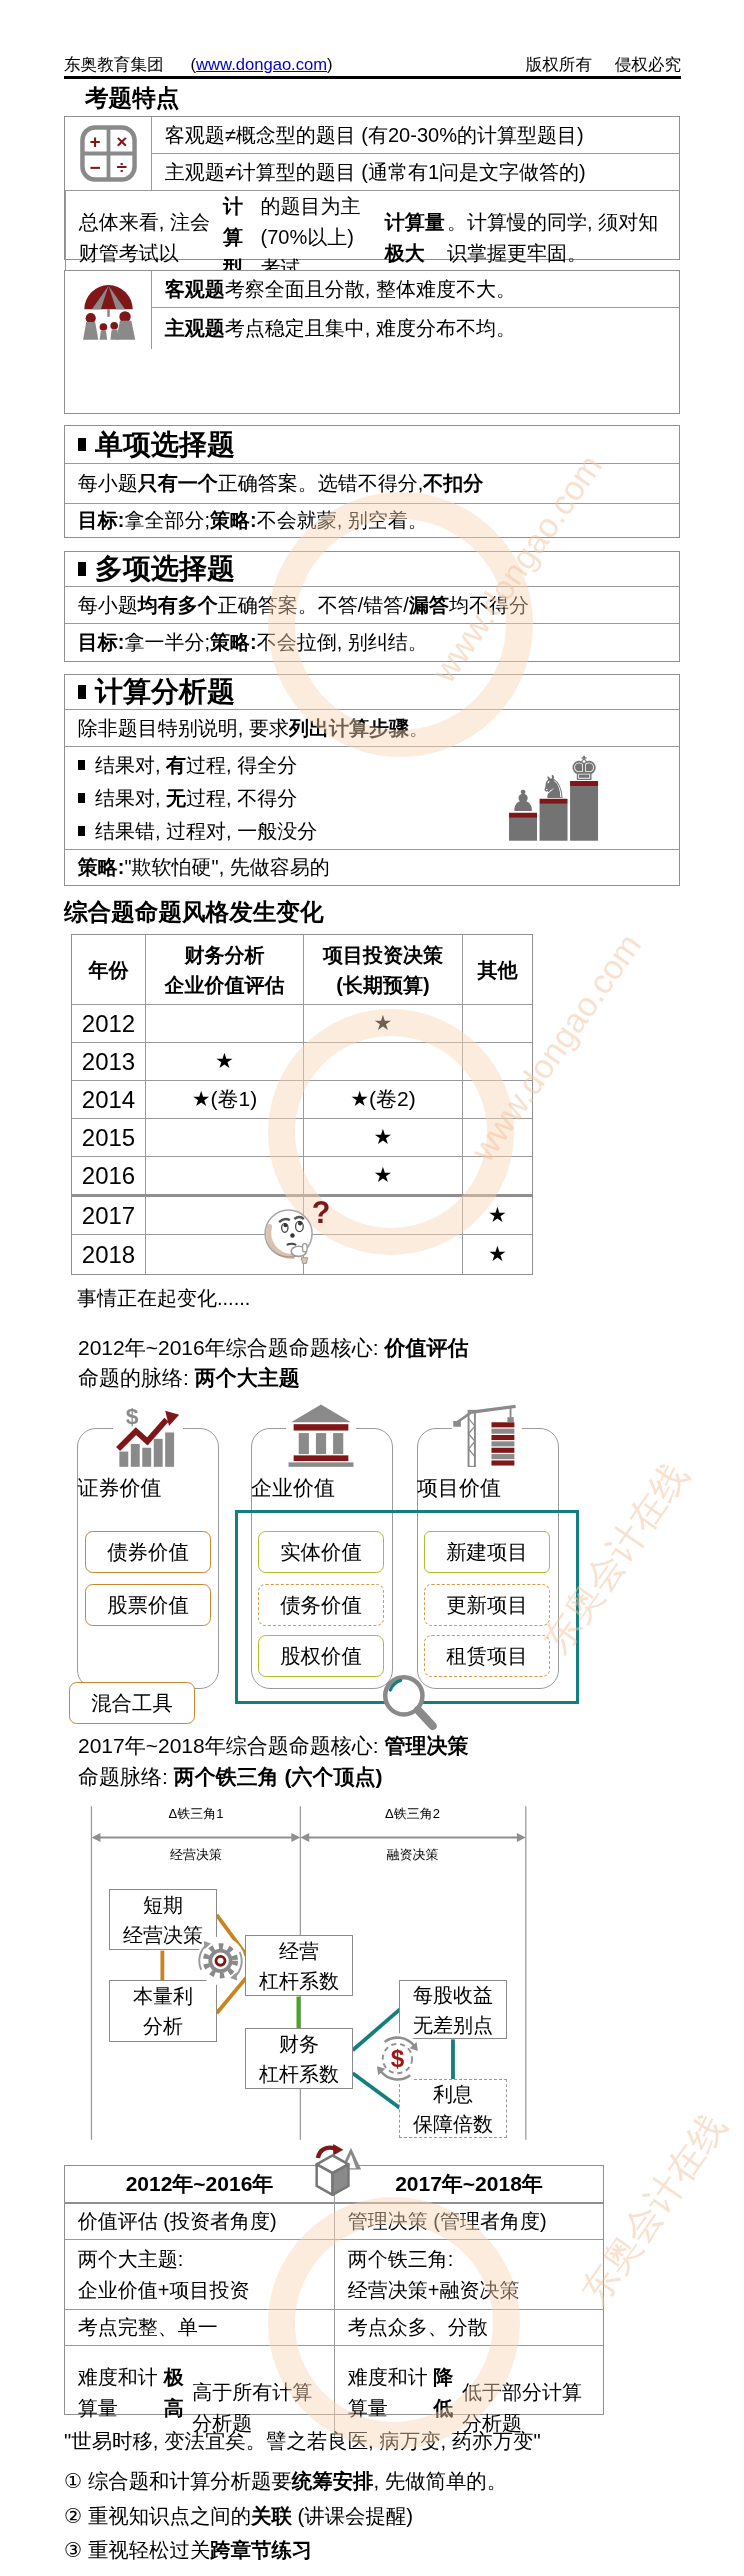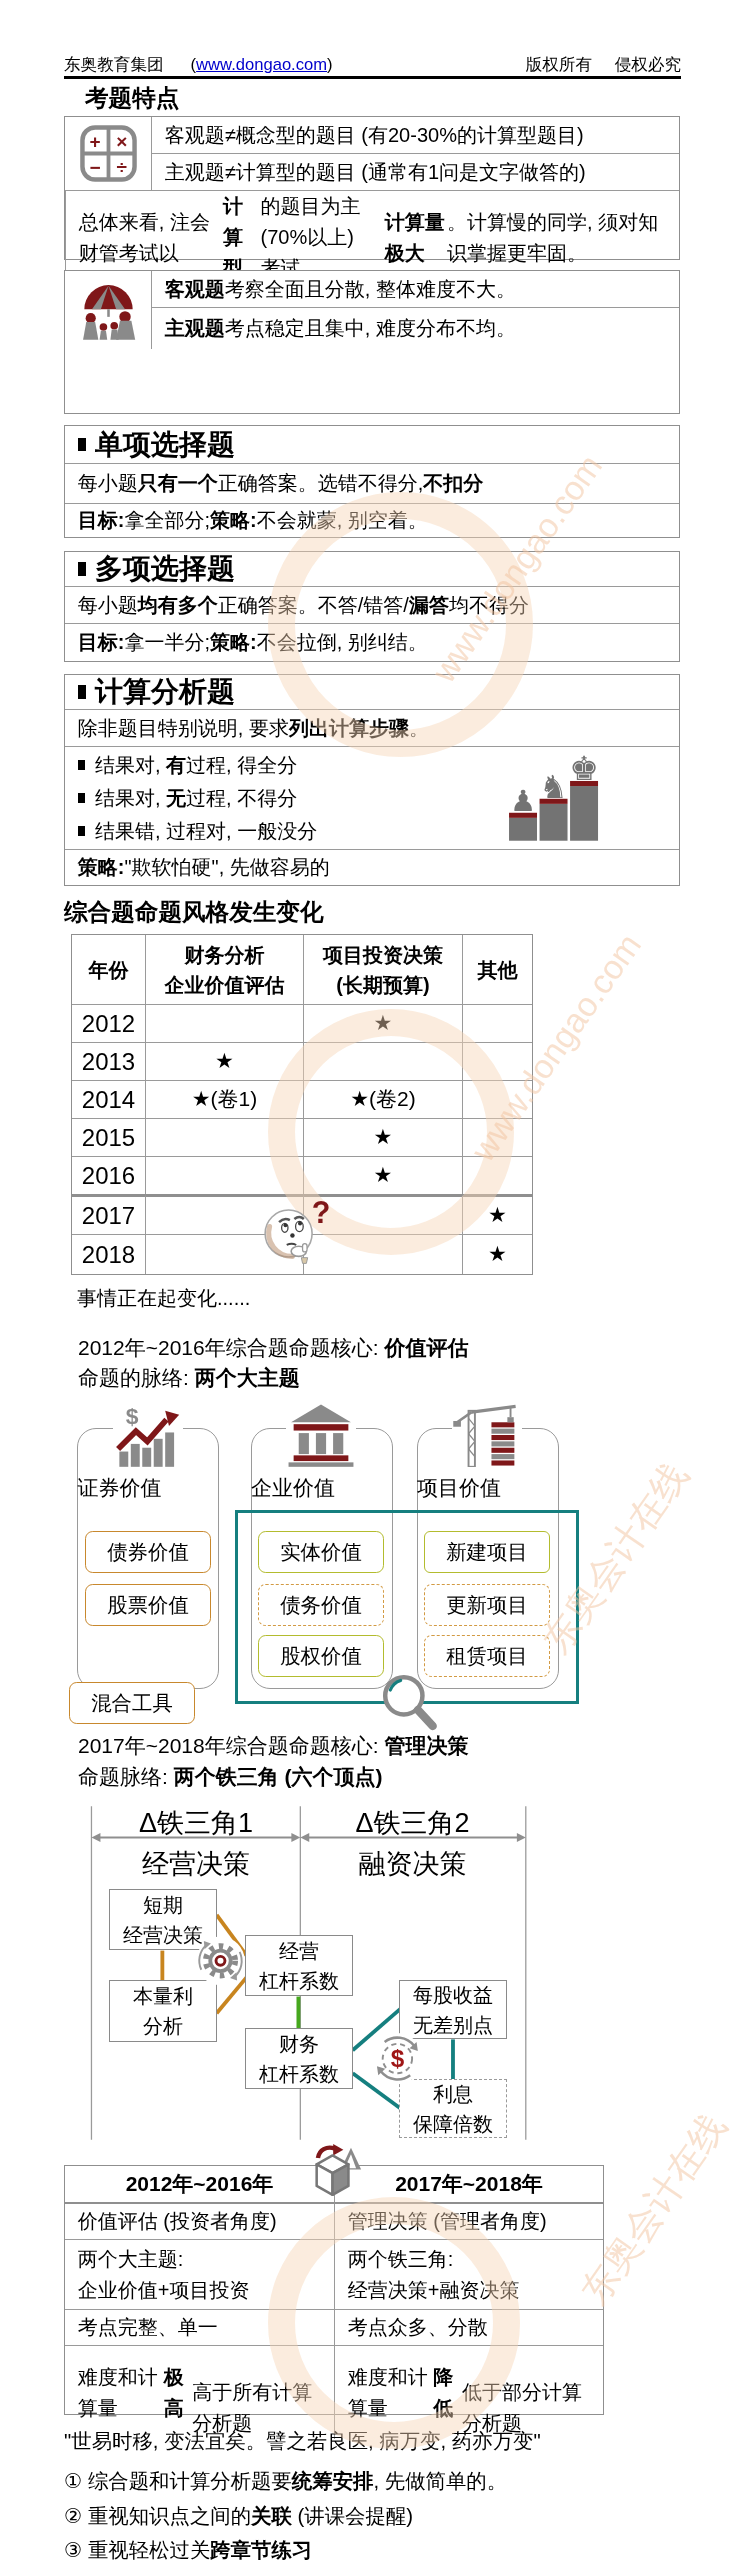--- a/index.html
+++ b/index.html
@@ -48,21 +48,21 @@
         box-sizing:border-box;z-index:3;}
   .bo{border:1.9px solid #c8882d;}
   .bg{border:1.9px solid #b3bc2e;}
   .bd{border:1.9px dashed #d29a43;}
   .aicon{position:absolute;top:3.8px;z-index:4;}
   .mag{position:absolute;left:318px;top:275px;z-index:5;}
   
   .diagB{position:absolute;left:64px;top:1801px;width:617px;height:342px;}
   .diagB svg.lines{position:absolute;left:0;top:0;z-index:1;}
   .diagB svg.icons{position:absolute;left:0;top:0;z-index:3;}
-  .tlabel{position:absolute;text-align:center;font-size:27px;z-index:2;}
+  .tlabel{position:absolute;text-align:center;font-size:13px;z-index:2;}
   .nbox{position:absolute;width:108px;border:1.3px solid #8a8a8a;background:#fff;z-index:2;
         display:flex;align-items:center;justify-content:center;text-align:center;
         font-size:20px;line-height:1.5;box-sizing:border-box;}
   .nbox.dash{border:1.3px dashed #9a9a9a;}
   
   .ctbl{left:64px;width:540px;}
   .chd{font-weight:bold;font-size:21px;}
   .hsep{border-top:2.6px solid #8f8f8f;}
   .carton{position:absolute;left:305px;top:2144px;z-index:6;}
   

